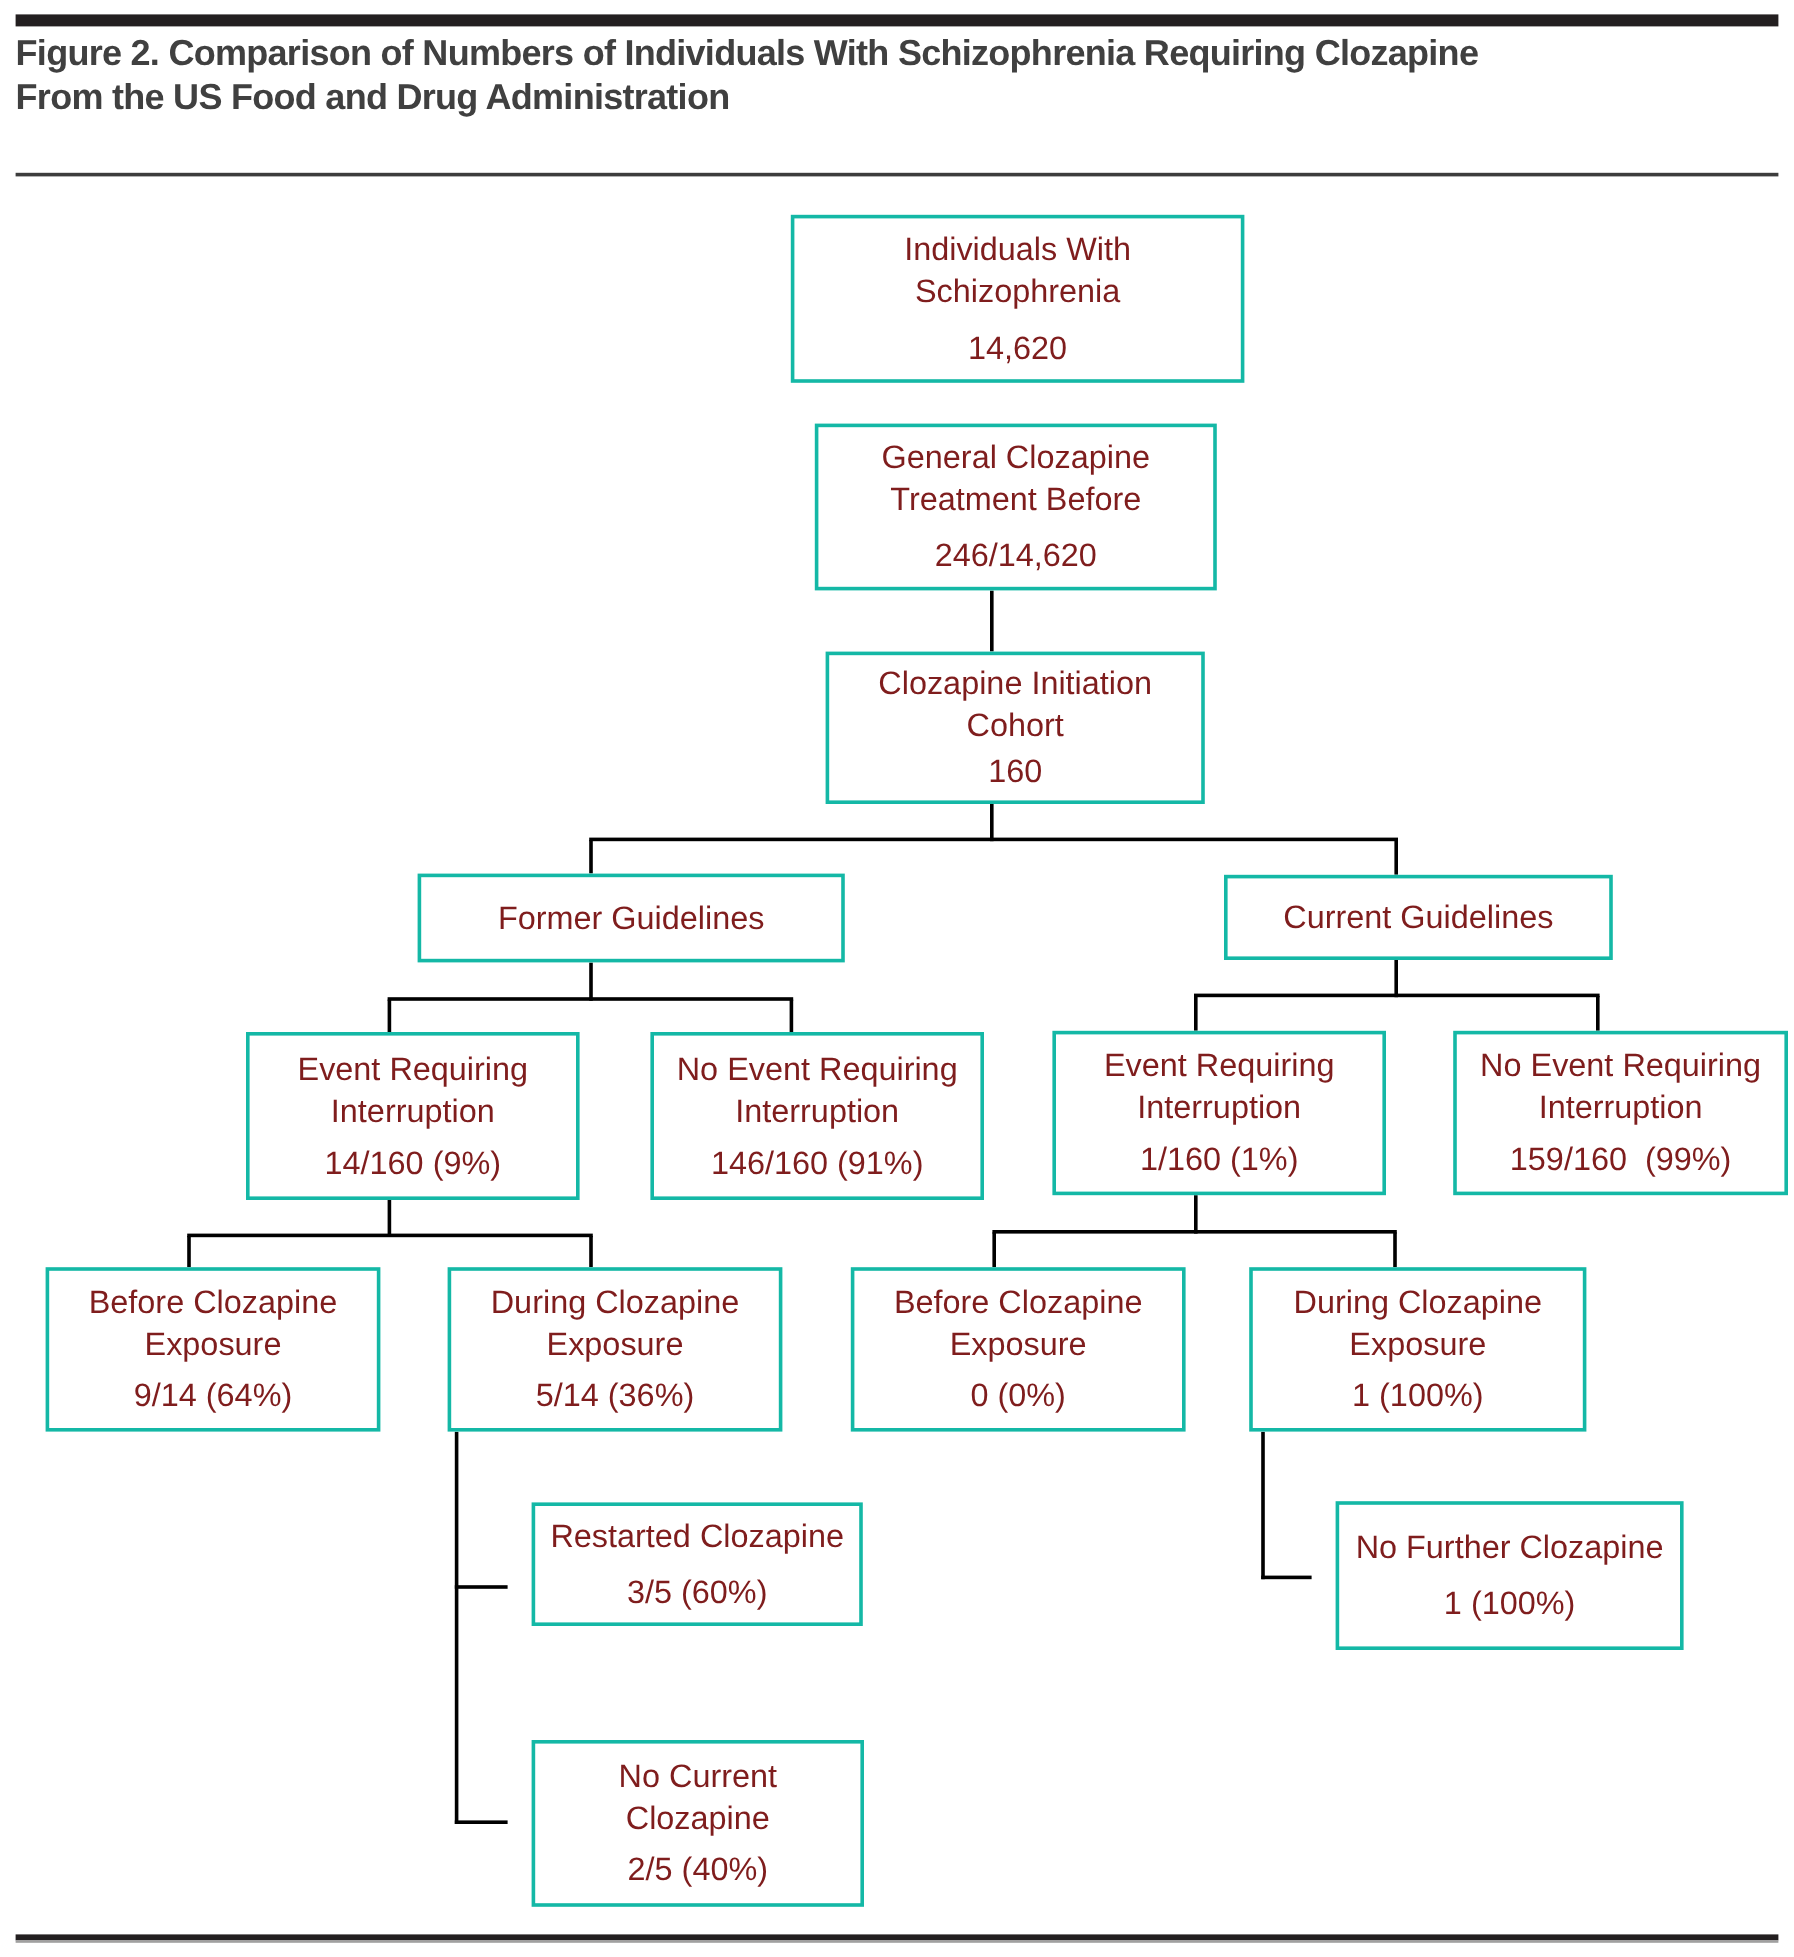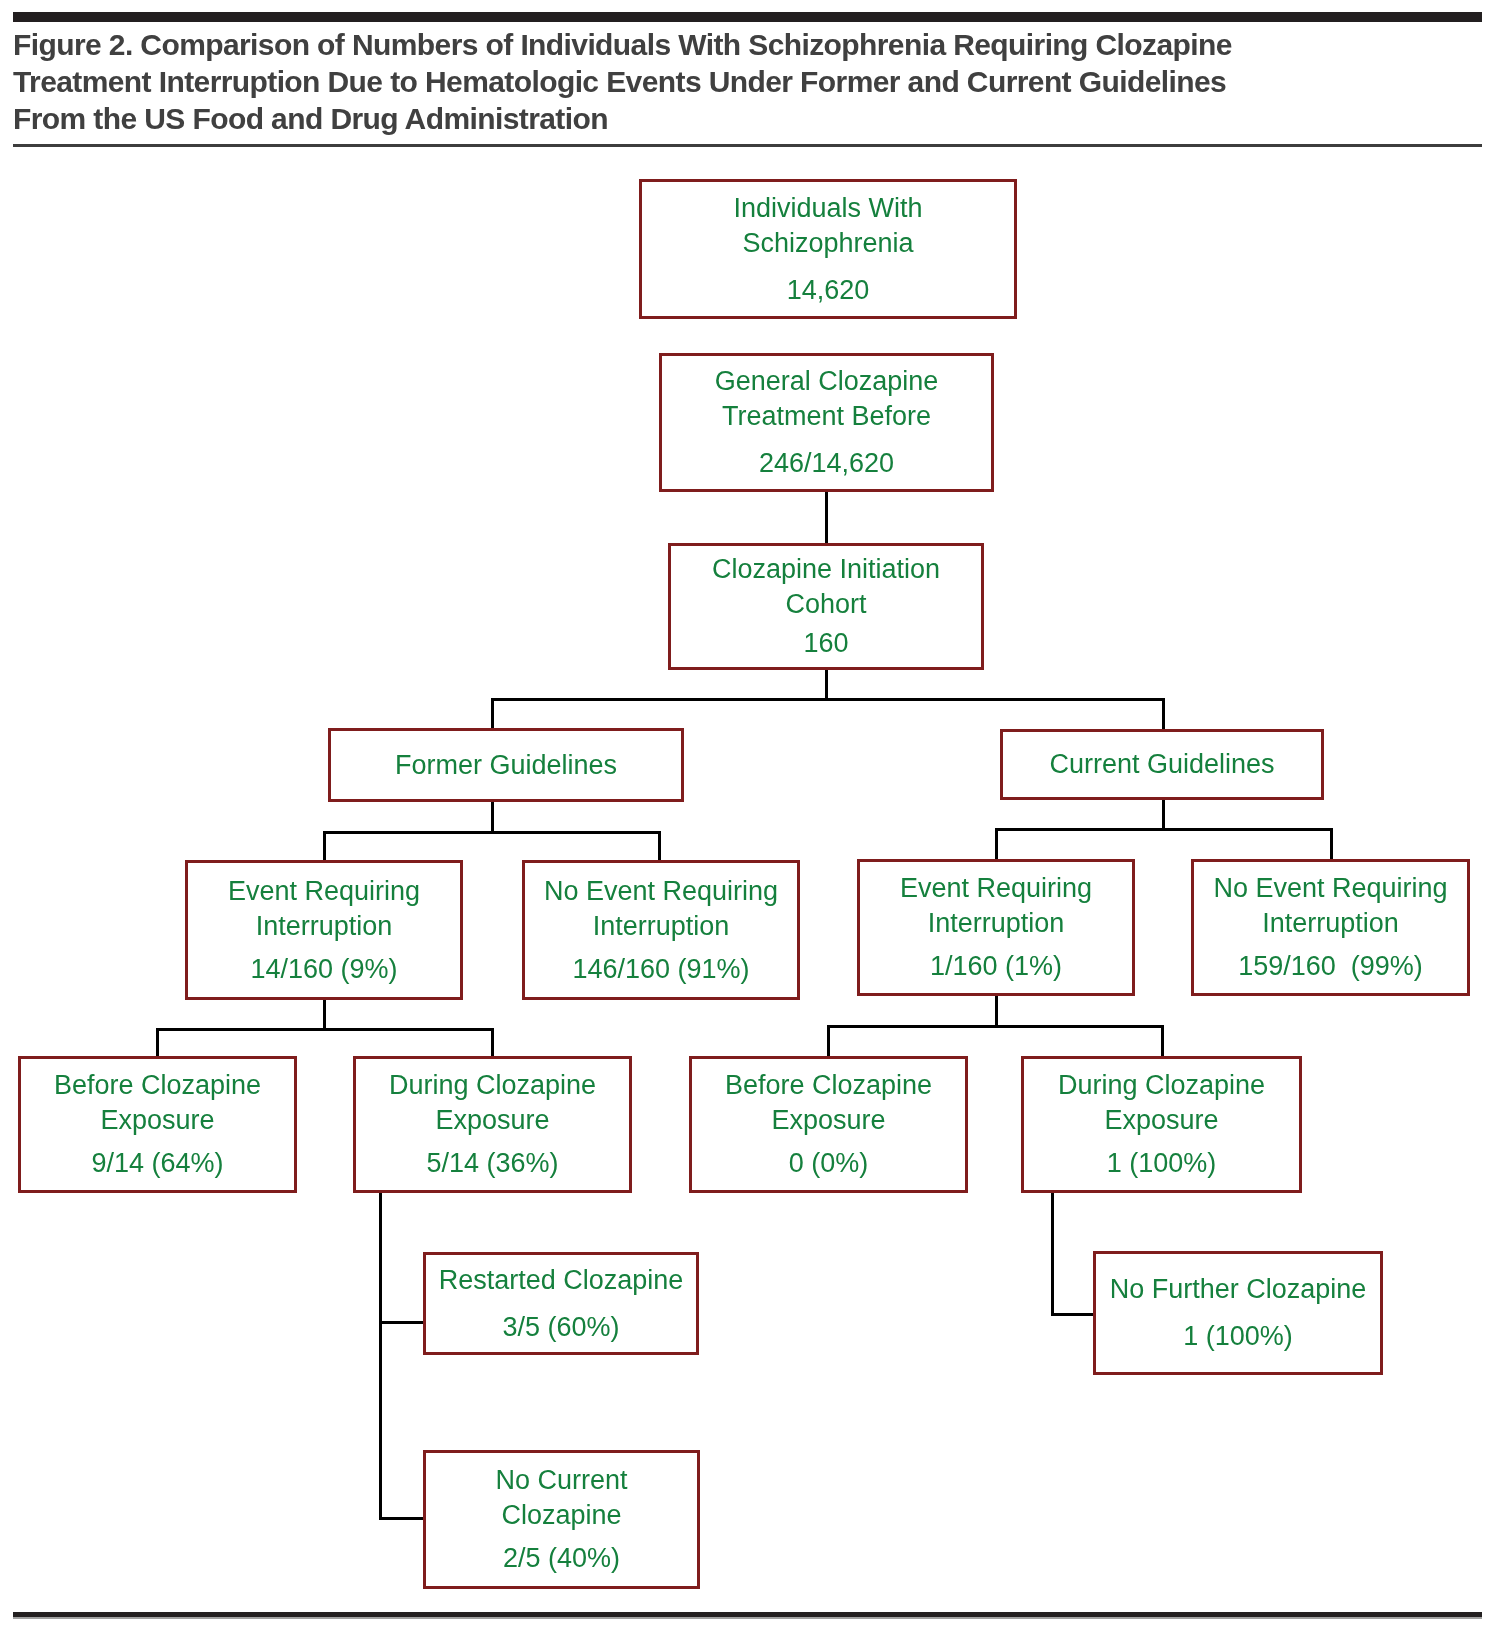--- a/index.html
+++ b/index.html
@@ -13,41 +13,40 @@
     position:absolute; left:13px; top:26px; width:1472px;
     font-size:30px; font-weight:bold; line-height:37px; color:#404040;
     letter-spacing:-0.6px;
   }
   .fig-title .tline { display:block; }
   .title-rule { position:absolute; left:13px; top:144px; width:1469px; height:3px; background:#3d3d3d; }
   .bottom-rule-dark  { position:absolute; left:13px; top:1612px; width:1469px; height:5px; background:#231f20; }
   .bottom-rule-light { position:absolute; left:13px; top:1617px; width:1469px; height:2px; background:#a0a0a0; }
 
   .box {
-    position:absolute; border:3px solid #7f1d1d; background:#fff;
+    position:absolute; border:3px solid #14b8a6; background:#fff;
     display:flex; flex-direction:column; align-items:center; justify-content:center;
-    text-align:center; color:#15803d; font-size:27px; line-height:35px;
+    text-align:center; color:#7f1d1d; font-size:27px; line-height:35px;margin-left:20px;
   }
   .box .lbl-line { display:block; }
   .box .val { display:block; white-space:pre;text-align:right; }
   .gap-lg { margin-top:12px; }
   .gap-md { margin-top:8px; }
   .gap-sm { margin-top:4px; }
 
   .ln { position:absolute; background:#000; }
 </style>
 </head>
 <body>
 
 <div class="page">
 
   <div class="topbar"></div>
   <div class="fig-title">
     <span class="tline">Figure 2. Comparison of Numbers of Individuals With Schizophrenia Requiring Clozapine</span>
-    <span class="tline">Treatment Interruption Due to Hematologic Events Under Former and Current Guidelines</span>
     <span class="tline">From the US Food and Drug Administration</span>
   </div>
   <div class="title-rule"></div>
 
   <div class="ln" style="left:825px;top:492px;width:3px;height:51px"></div>
   <div class="ln" style="left:825px;top:670px;width:3px;height:31px"></div>
   <div class="ln" style="left:491px;top:698px;width:674px;height:3px"></div>
   <div class="ln" style="left:491px;top:700px;width:3px;height:28px"></div>
   <div class="ln" style="left:1162px;top:700px;width:3px;height:29px"></div>
 

